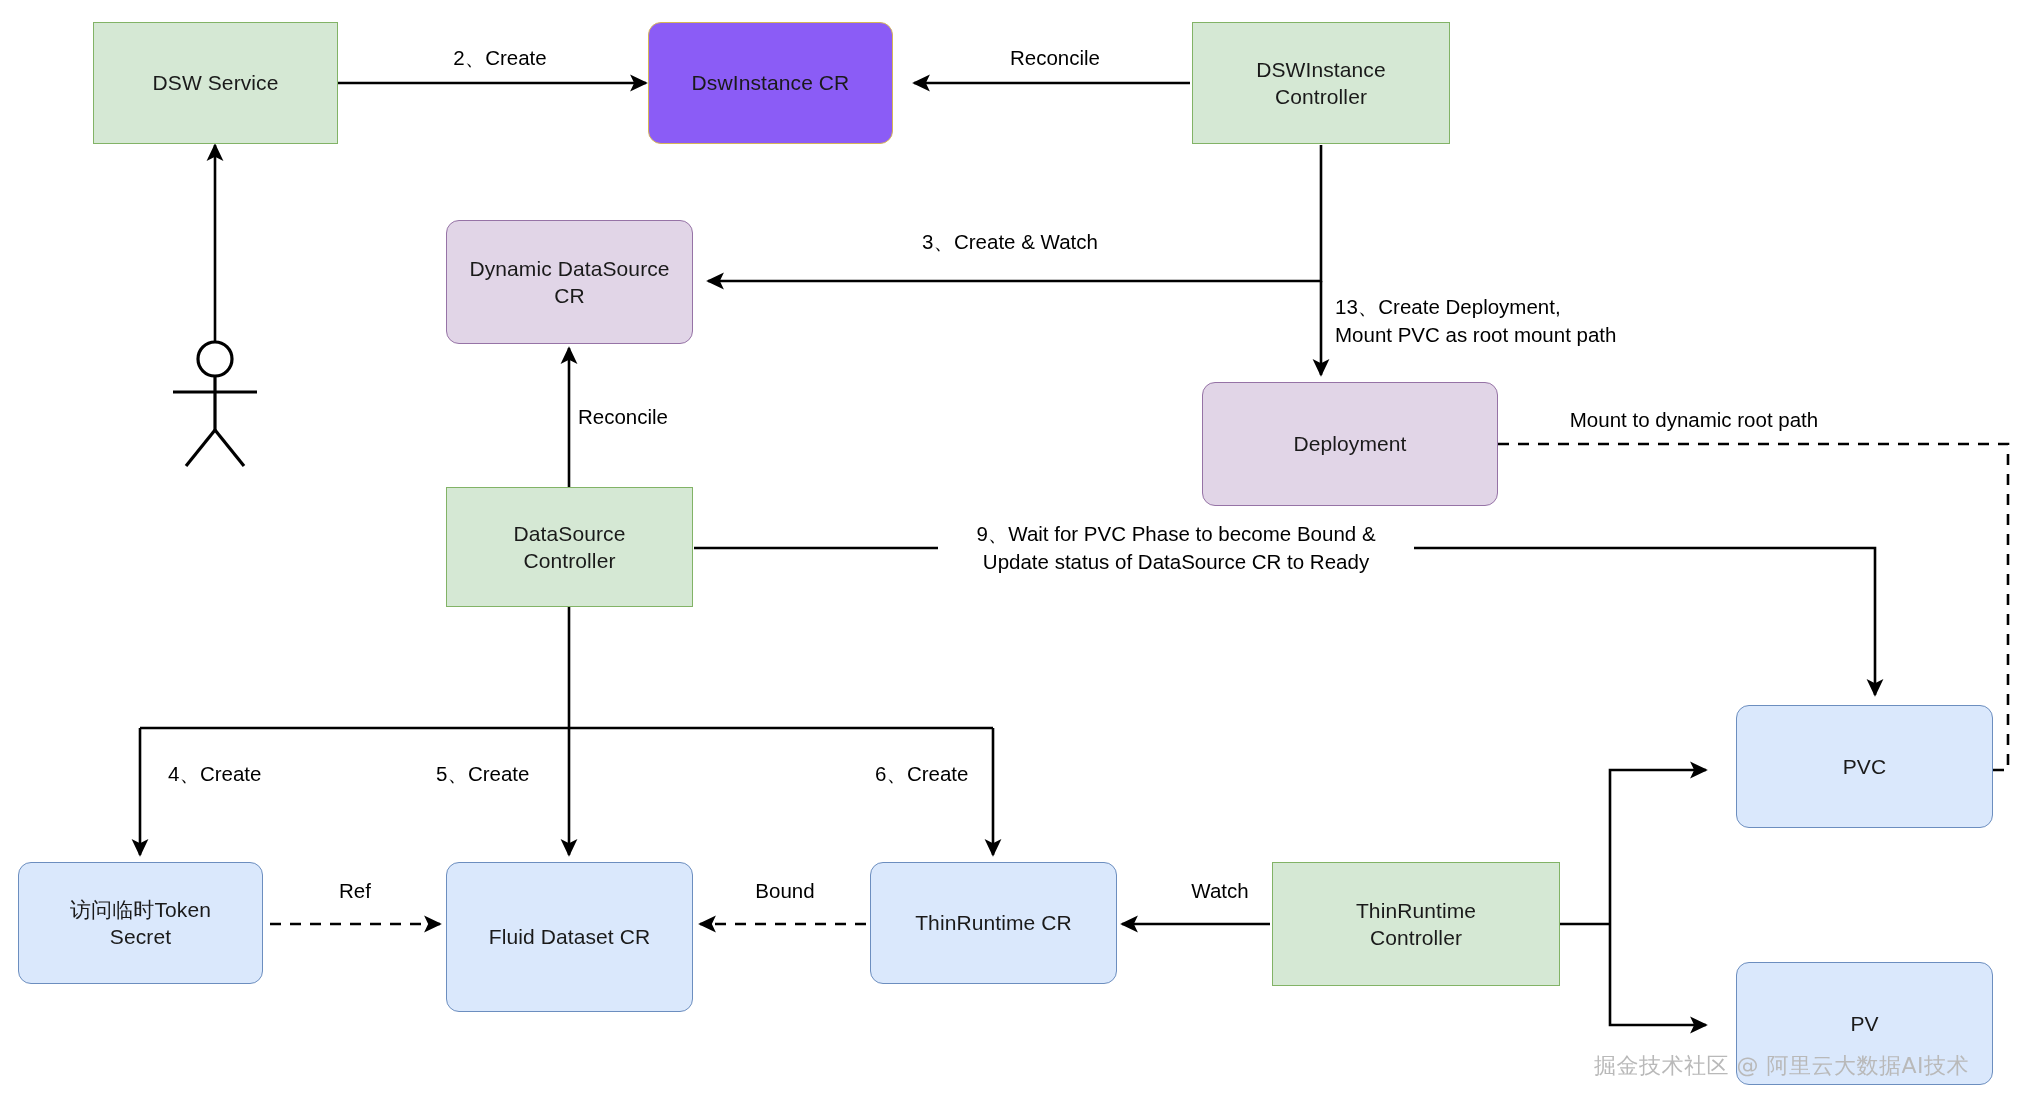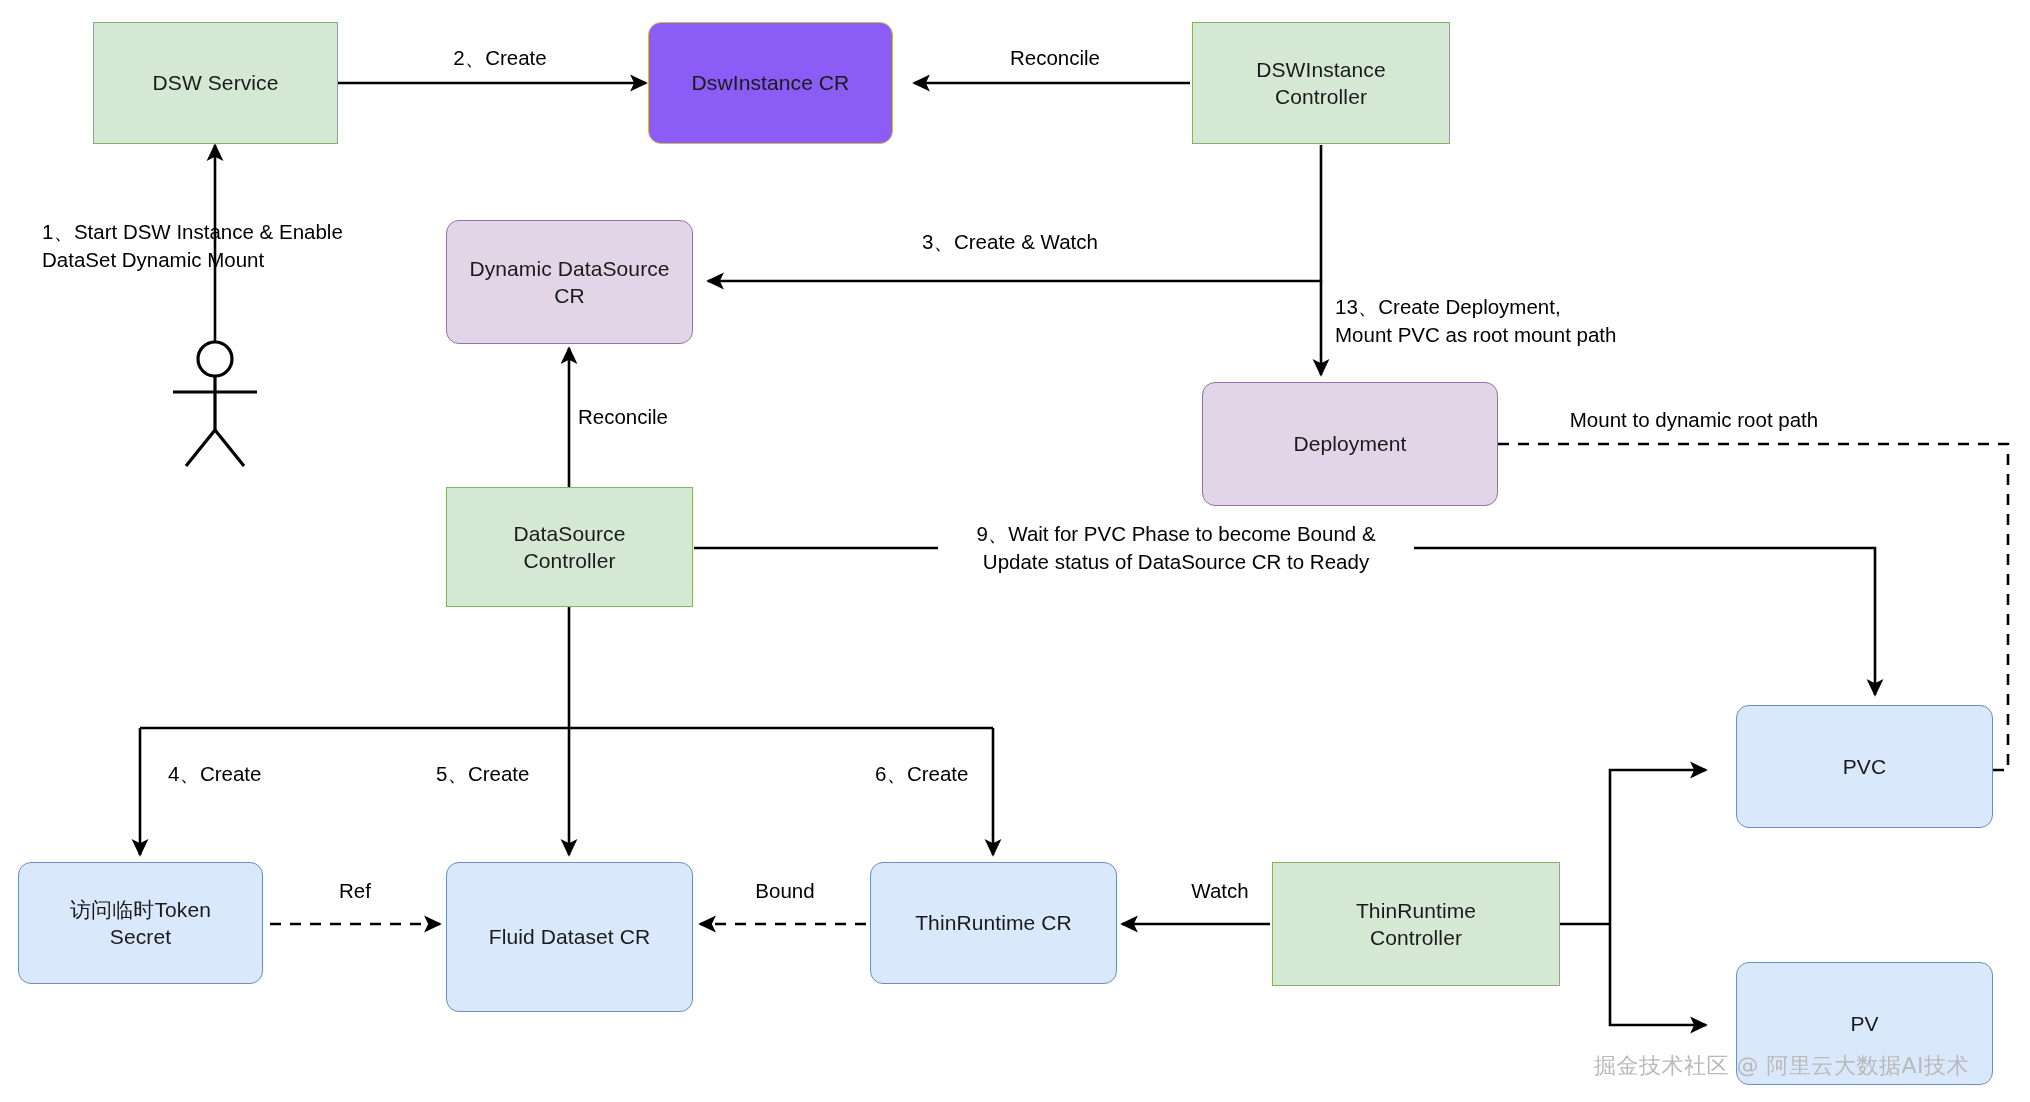--- a/index.html
+++ b/index.html
@@ -190,22 +190,20 @@
 
   <div class="node green" style="left:1272px; top:862px; width:288px; height:124px; white-space:pre-line;">
     <span style="white-space:pre-line;">ThinRuntime
 Controller</span>
   </div>
 
   <div class="edge-label" style="left:425px; top:44px; width:150px;">2、Create</div>
 
   <div class="edge-label" style="left:965px; top:44px; width:180px;">Reconcile</div>
 
-  <div class="edge-label" style="left:42px; top:218px; width:330px; text-align:left;">1、Start DSW Instance &amp; Enable
-DataSet Dynamic Mount</div>
 
   <div class="edge-label" style="left:840px; top:228px; width:340px;">3、Create &amp; Watch</div>
 
   <div class="edge-label" style="left:1335px; top:293px; width:420px; text-align:left;">13、Create Deployment,
 Mount PVC as root mount path</div>
 
   <div class="edge-label" style="left:1494px; top:406px; width:400px;">Mount to dynamic root path</div>
 
   <div class="edge-label" style="left:578px; top:403px; width:180px; text-align:left;">Reconcile</div>
 

